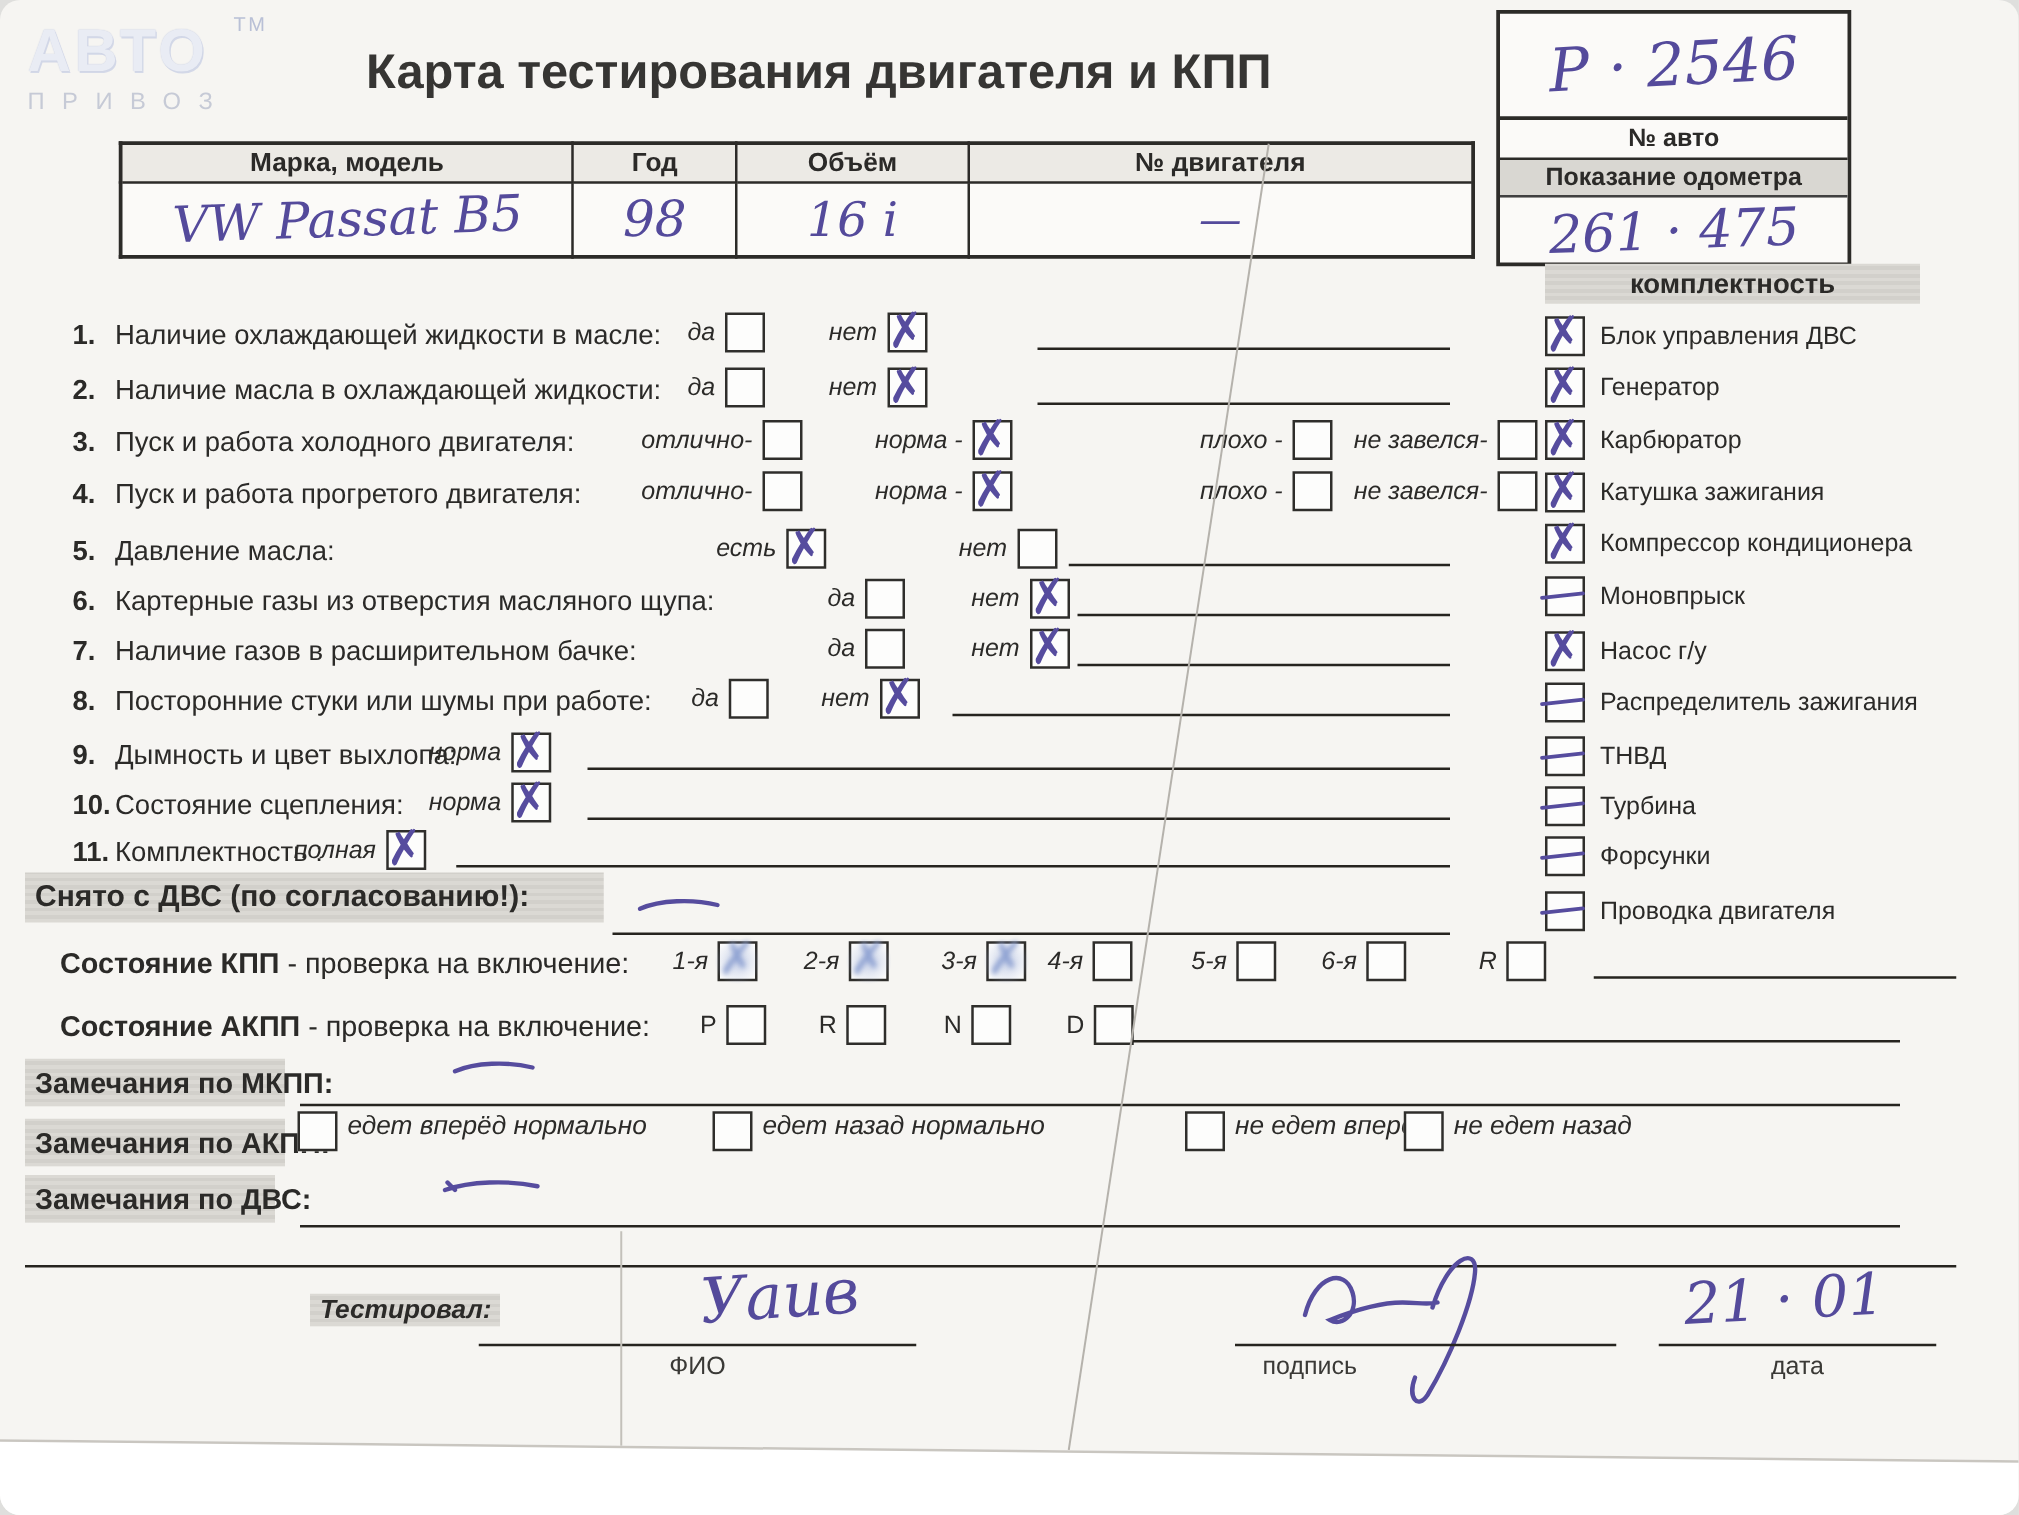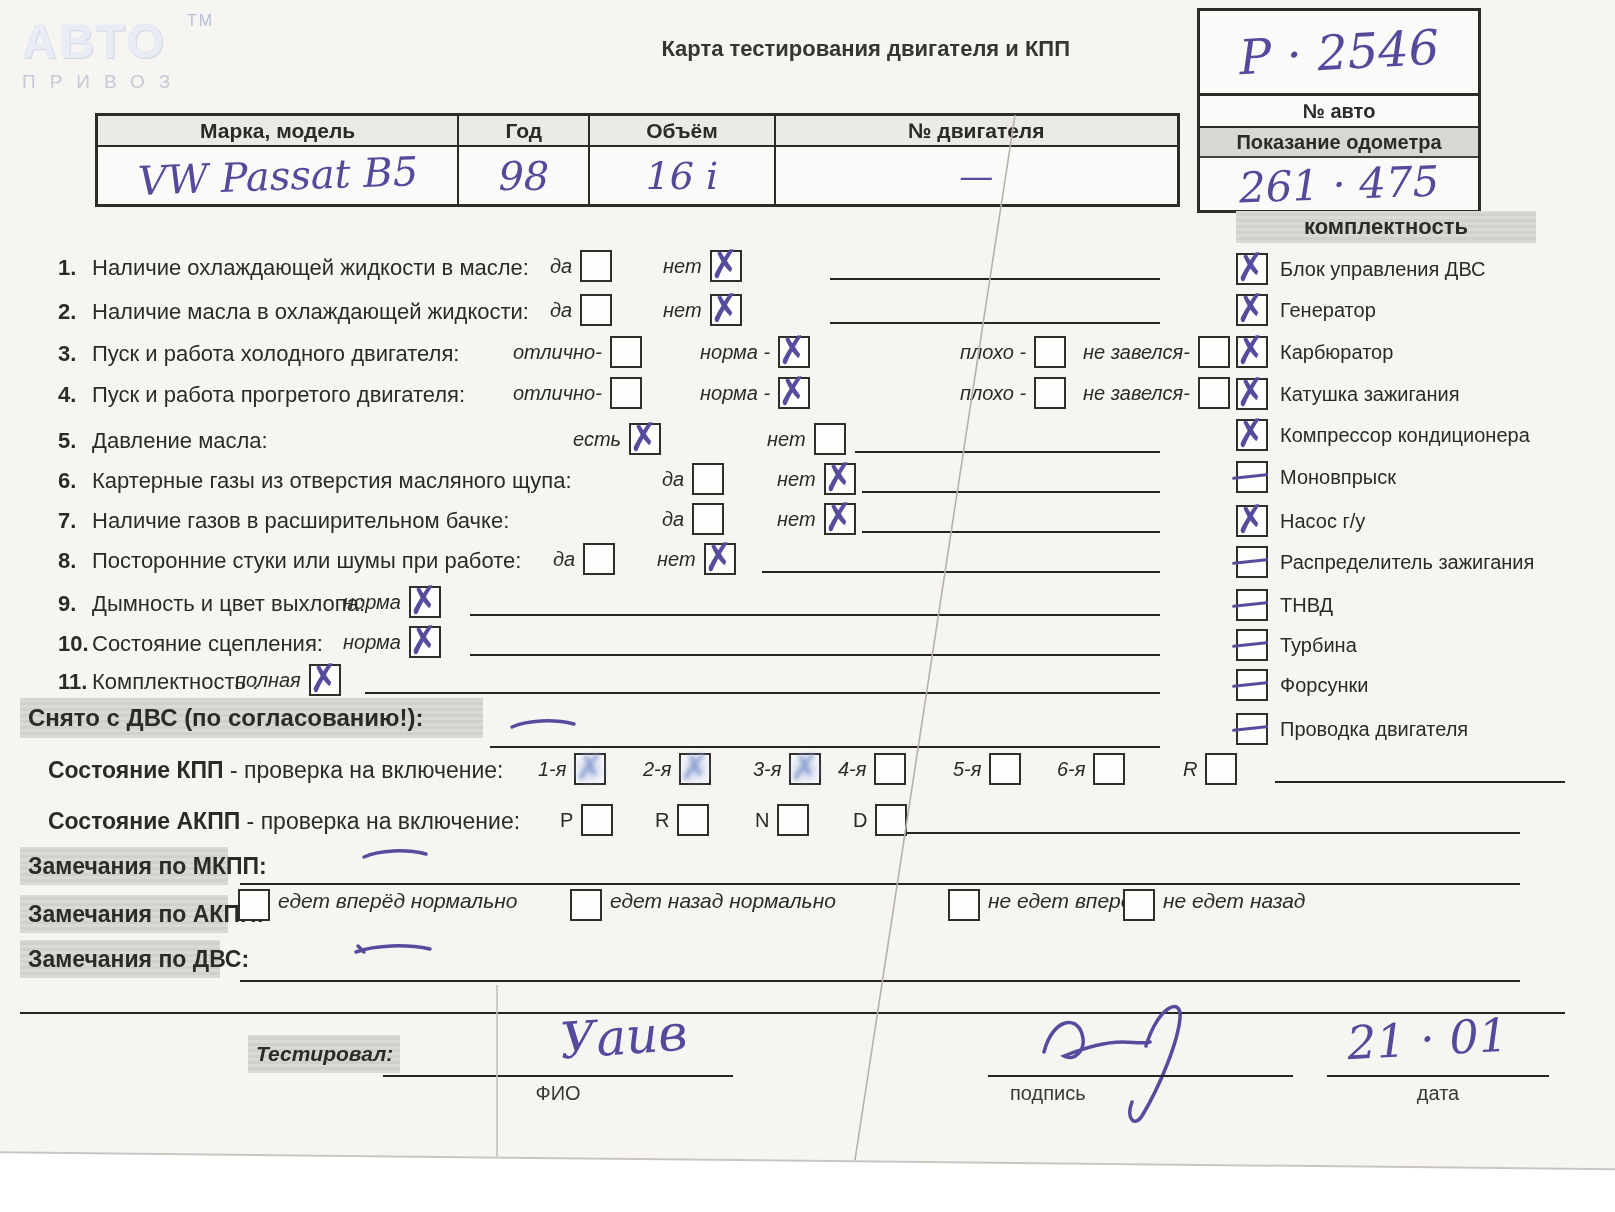--- a/index.html
+++ b/index.html
@@ -1,28 +1,28 @@
 <!DOCTYPE html>
 <html><head>
 <meta charset="utf-8">
 <style>
   html,body{margin:0;padding:0;background:#dfdfdd;}
   .page{position:relative;width:1615px;height:1212px;background:#f6f5f2;overflow:hidden;
-        font-family:"Liberation Sans",sans-serif;color:#2b2a28;}
+        font-family:"Liberation Sans",sans-serif;color:#2b2a28;border-radius:16px;}
   .abs{position:absolute;}
 
   
   .logo{position:absolute;left:22px;top:14px;width:220px;}
   .logo .brand{font-size:48px;font-weight:bold;letter-spacing:3px;color:#e9ecf4;
                text-shadow:0 0 1px #c2c9de, 1px 1px 0 #d4d9e8;}
   .logo .tm{position:absolute;right:28px;top:-2px;font-size:16px;letter-spacing:2px;color:#b9c0d6;}
   .logo .sub{margin-top:2px;font-size:19px;letter-spacing:14px;color:#c6cad6;}
 
-  .title{position:absolute;left:240px;top:36px;width:830px;text-align:right;
-         font-size:22px;font-weight:bold;color:#363533;}
+  .title{position:absolute;left:240px;top:36px;width:830px;text-align:center;
+         font-size:39px;font-weight:bold;color:#363533;}
 
   
   .carbox{position:absolute;left:1197px;top:8px;width:278px;border:3px solid #2c2b28;background:#fbfaf8;}
   .carbox .cb-num{height:82px;display:flex;align-items:center;justify-content:center;border-bottom:3px solid #2c2b28;}
   .carbox .cb-lab{height:30px;display:flex;align-items:center;justify-content:center;
                   font-size:20px;font-weight:bold;border-bottom:2px solid #2c2b28;}
   .carbox .cb-odo{height:28px;display:flex;align-items:center;justify-content:center;
                   font-size:20px;font-weight:bold;background:#d9d7d2;border-bottom:2px solid #404040;}
   .carbox .cb-val{height:52px;display:flex;align-items:center;justify-content:center;}
 
@@ -421,21 +421,21 @@
       <span class="box mark-dash"></span>
       <span class="eqlabel">Форсунки</span>
     </div>
   <div class="eq" style="top:713px">
       <span class="box mark-dash"></span>
       <span class="eqlabel">Проводка двигателя</span>
     </div>
 
   <span class="bline" style="left:20px;top:1012px;width:1545px;position:absolute"></span>
 
-  <div class="bar" style="left:248px;top:1035px;width:152px;height:38px">
+  <div class="bar" style="left:248px;top:1035px;width:152px;height:26px">
     <span class="bar-text" style="font-size:21px;font-style:italic">Тестировал:</span>
   </div>
 
   <span class="ink abs" style="left:560px;top:1008px;font-size:50px;transform:rotate(-4deg)">Уаив</span>
   <span class="bline" style="left:383px;top:1075px;width:350px;position:absolute"></span>
   <div class="flabel" style="left:383px;top:1082px;width:350px;text-align:center">ФИО</div>
 
   <svg class="squiggle" style="left:1030px;top:990px" width="200" height="140">
     <path d="M14 62 C 22 30, 46 24, 52 44 C 57 60, 44 72, 34 66 C 44 62, 70 52, 92 52 C 104 52, 112 54, 120 52
              M116 56 C 128 16, 152 6, 150 28 C 148 52, 130 96, 112 126 C 104 138, 96 128, 102 112" stroke="#564c9e" stroke-width="3.5" fill="none" stroke-linecap="round"></path>

